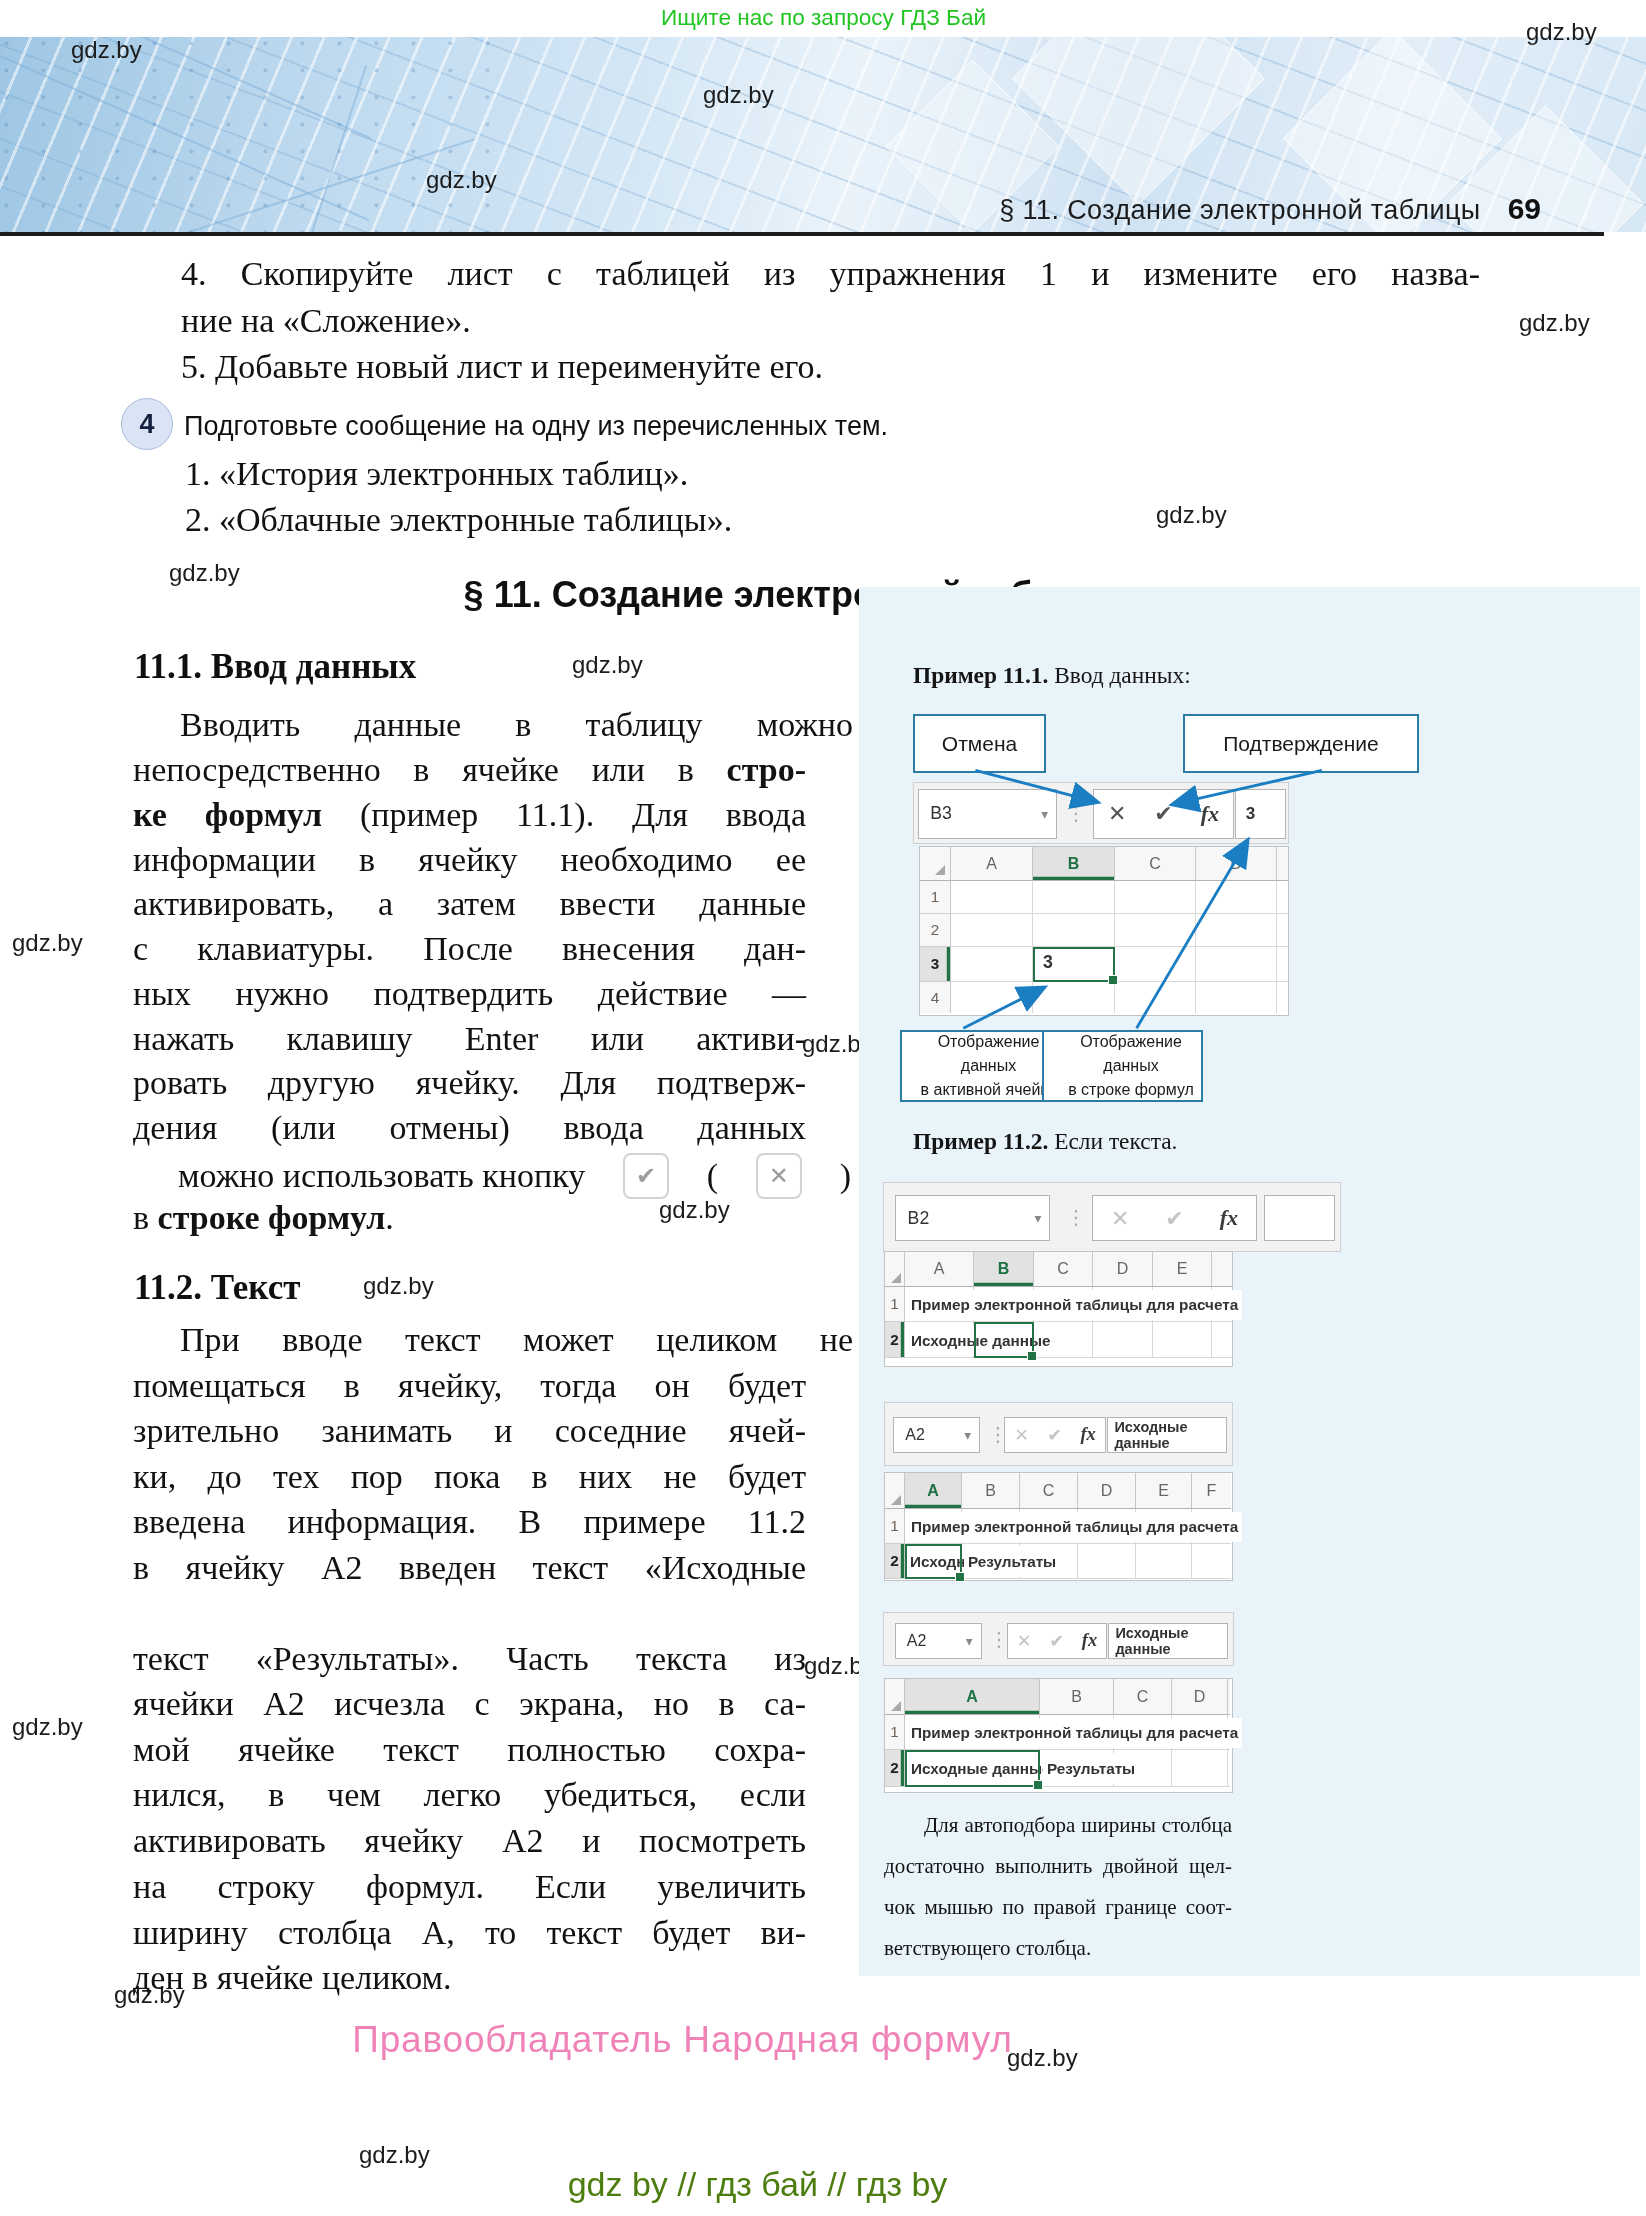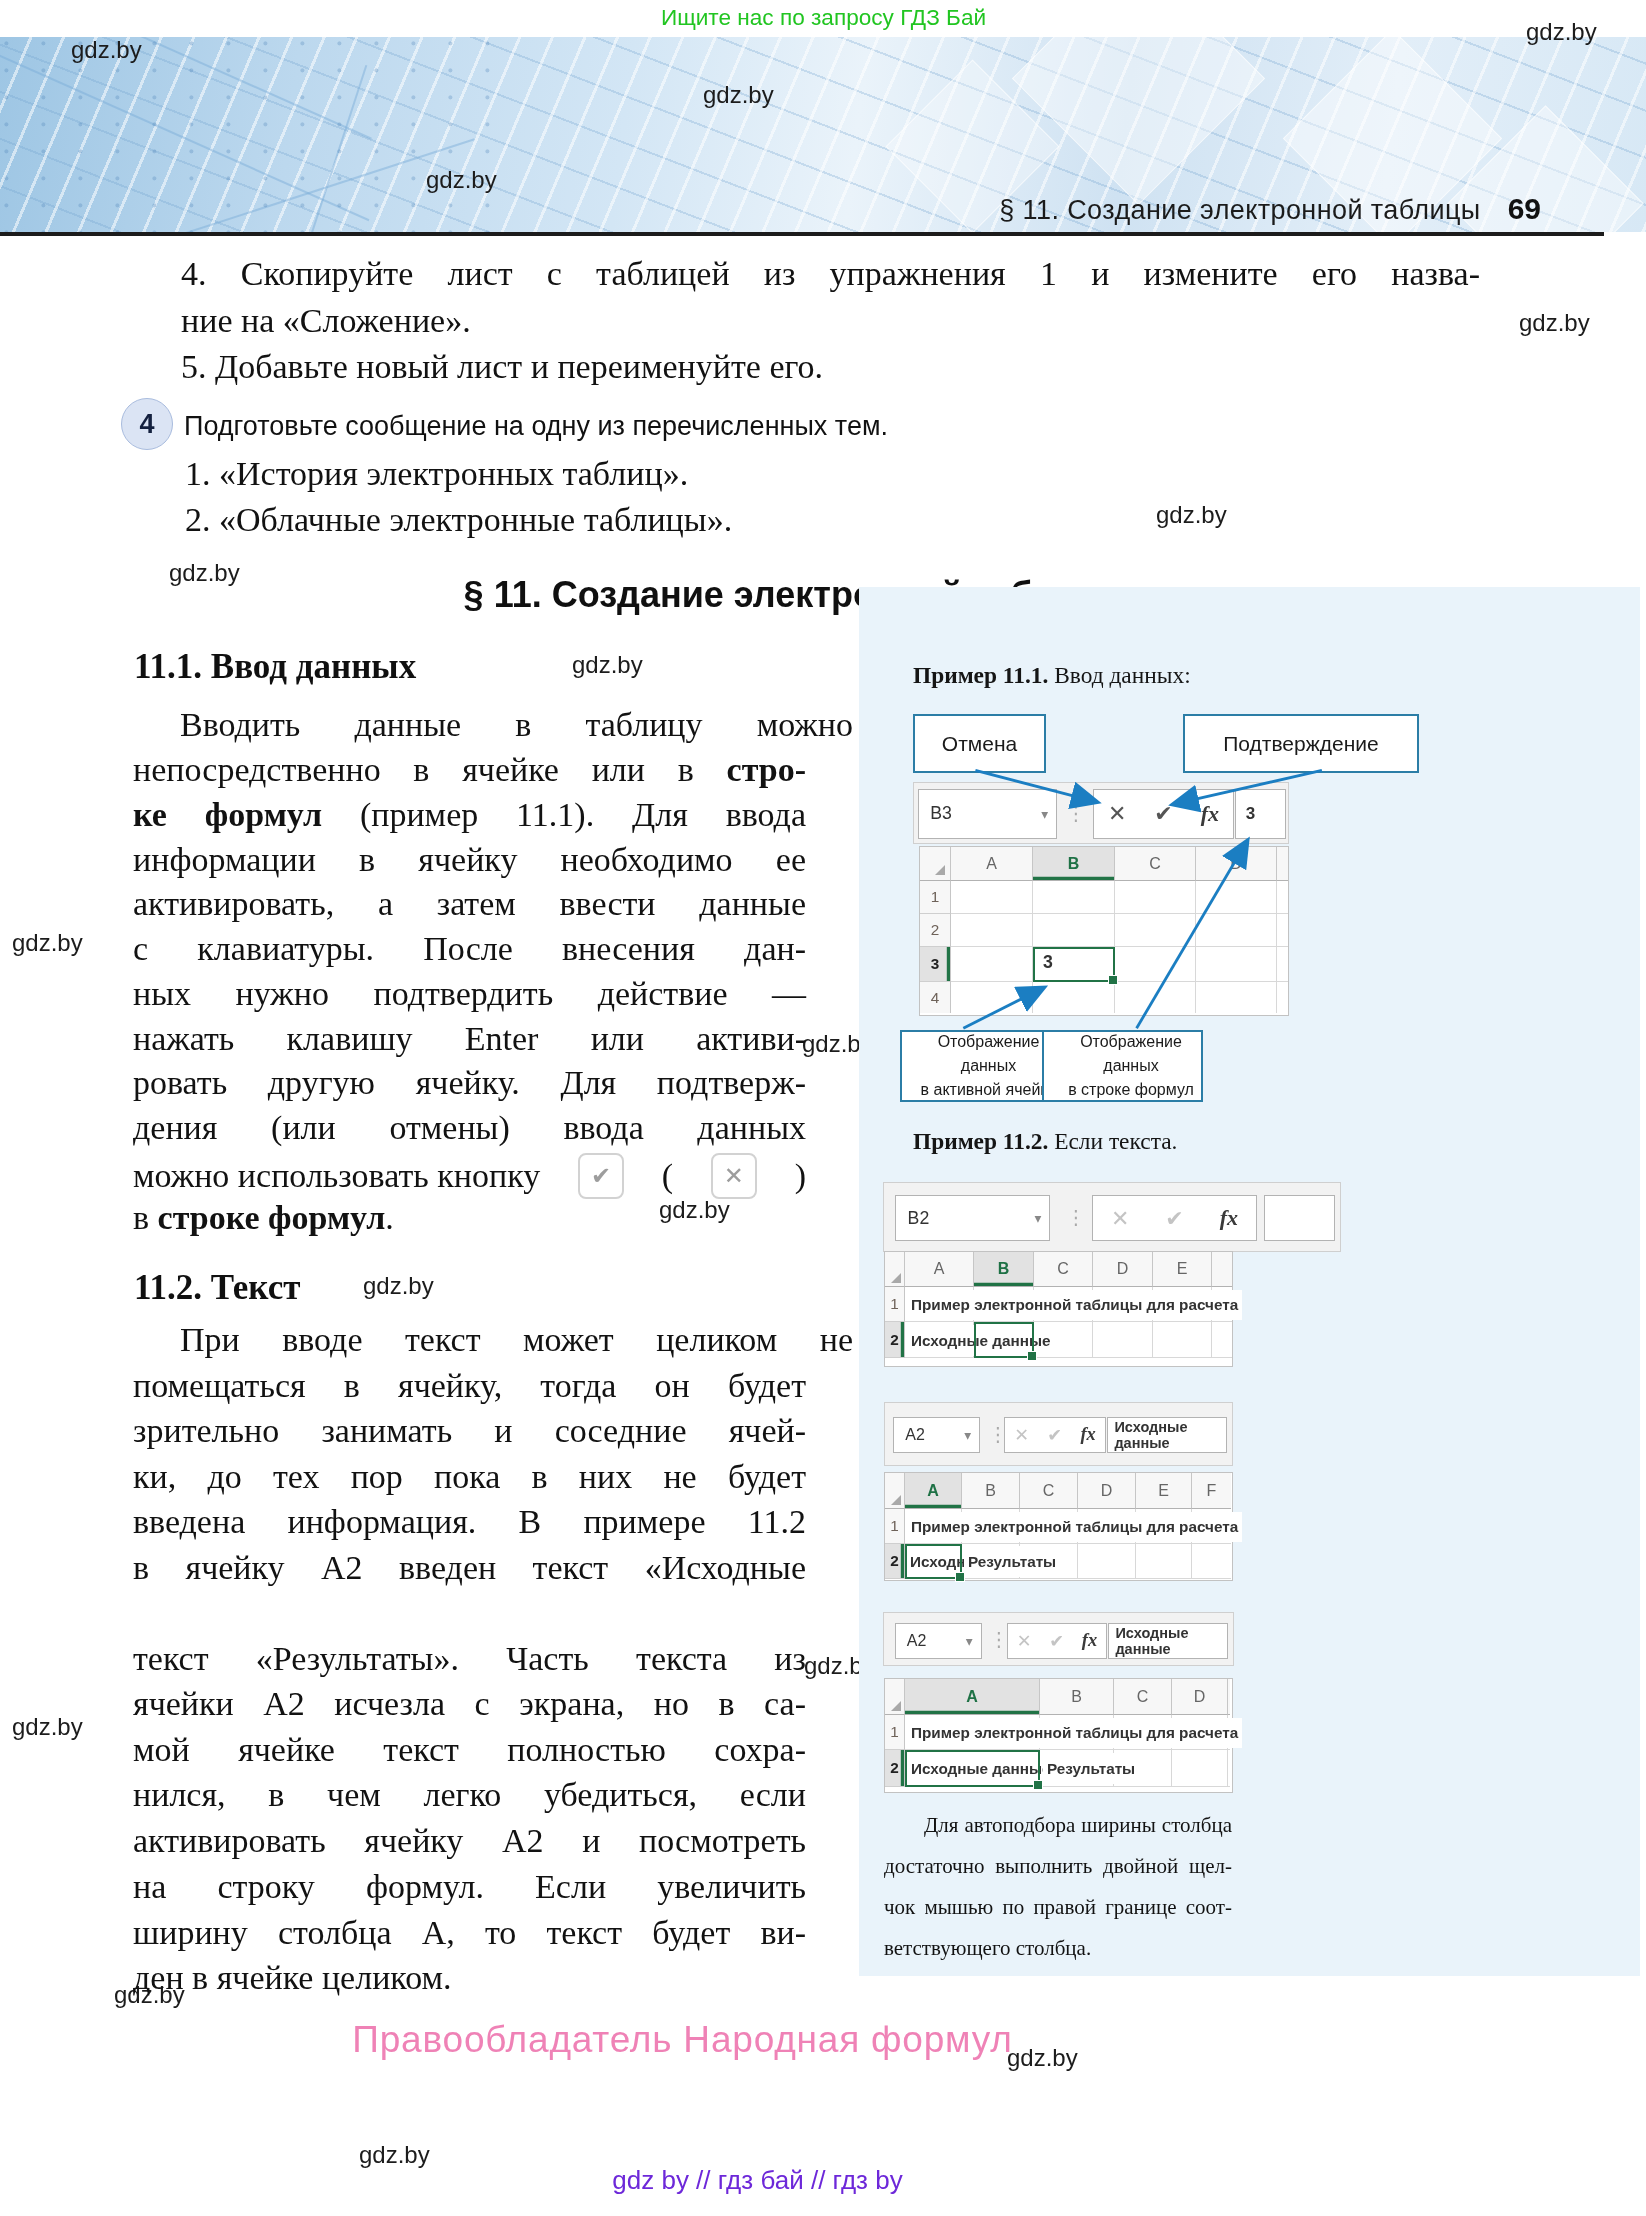--- a/index.html
+++ b/index.html
@@ -30,21 +30,21 @@
   .tl{position:absolute;font-size:34px;line-height:40px;color:#121212;white-space:nowrap;}
   .just{white-space:normal;text-align:justify;text-align-last:justify;}
   .sans{font-family:"Liberation Sans",sans-serif;}
   .b{font-weight:700;}
   .sectitle{position:absolute;left:0;top:574px;width:1593px;text-align:center;
             font-family:"Liberation Sans",sans-serif;font-size:36px;font-weight:700;color:#101010;}
   .h2{position:absolute;font-size:35px;font-weight:700;color:#101010;}
   .badge{position:absolute;left:121px;top:398px;width:50px;height:50px;border-radius:50%;
          background:#dbe4f4;border:1.6px solid #a9bcde;display:flex;align-items:center;justify-content:center;
          font-family:"Liberation Sans",sans-serif;font-size:27px;font-weight:700;color:#14213f;}
-  .iconline{display:flex;align-items:center;justify-content:space-between;}
+  .iconline{display:flex;align-items:center;justify-content:space-between;margin-left:45px;}
   .pbtn{display:inline-flex;width:42px;height:42px;border:2.4px solid #d2d2d2;border-radius:8px;
         align-items:center;justify-content:center;background:#fff;}
   .pbtn .ig{font-family:"DejaVu Sans",sans-serif;font-size:24px;color:#9d9d9d;font-weight:700;}
   
   .panel{position:absolute;left:859px;top:587px;width:781px;height:1389px;background:#e9f3fa;}
   .extitle{position:absolute;font-size:23.4px;color:#151515;white-space:nowrap;}
   .callout{position:absolute;background:#fff;border:2.4px solid #2b7da6;
            font-family:"Liberation Sans",sans-serif;color:#1b1b1b;
            display:flex;align-items:center;justify-content:center;text-align:center;}
   .co1{font-size:21px;}
@@ -85,21 +85,21 @@
   
   .ptl{position:absolute;font-size:21px;line-height:26px;color:#121212;white-space:normal;
        text-align:justify;text-align-last:justify;}
   
   .arrows{position:absolute;left:0;top:0;pointer-events:none;}
   .arrows line{stroke:#1b7ec2;stroke-width:3.5;}
   
   .pink{position:absolute;left:239px;top:2019px;width:887px;text-align:center;
         font-family:"Liberation Sans",sans-serif;font-size:37px;color:#ef82b6;letter-spacing:0.8px;}
   .links{position:absolute;left:435px;top:2165px;width:645px;text-align:center;
-         font-family:"Liberation Sans",sans-serif;font-size:26px;color:#6d28d9;}
+         font-family:"Liberation Sans",sans-serif;font-size:34px;color:#4d7c0f;}
 </style>
 </head>
 <body>
 
 <div class="page">
 
   <div class="topnote">Ищите нас по запросу ГДЗ Бай</div>
 
   <div class="hero">
     <div class="trace" style="left:48px;top:32px;width:338px;height:2.4px;transform:rotate(24deg);"></div>

